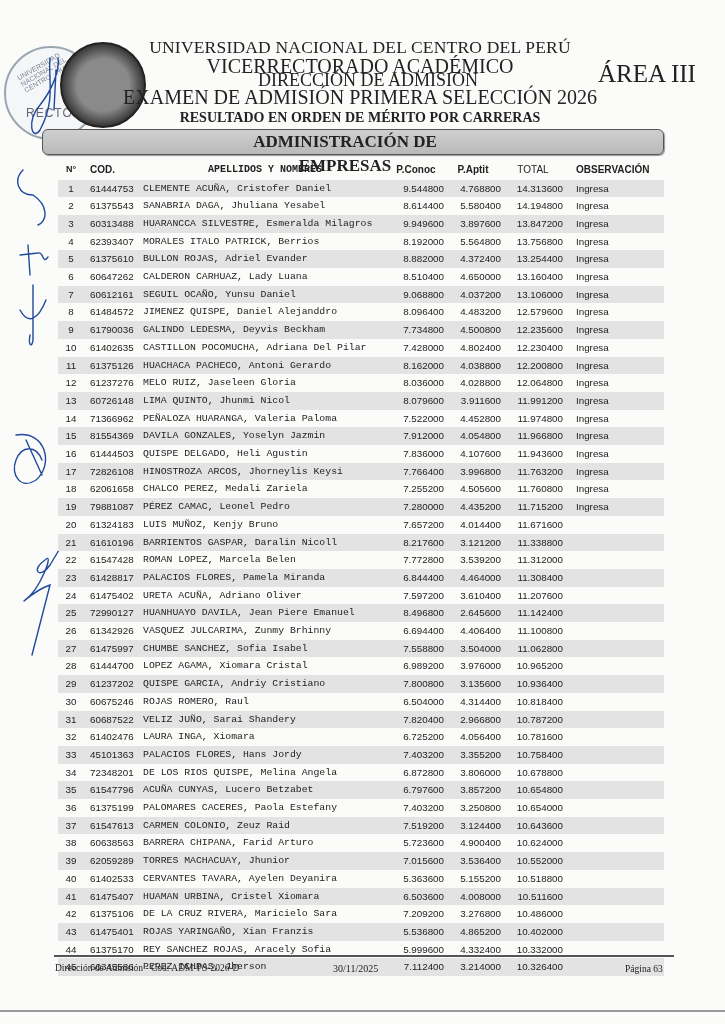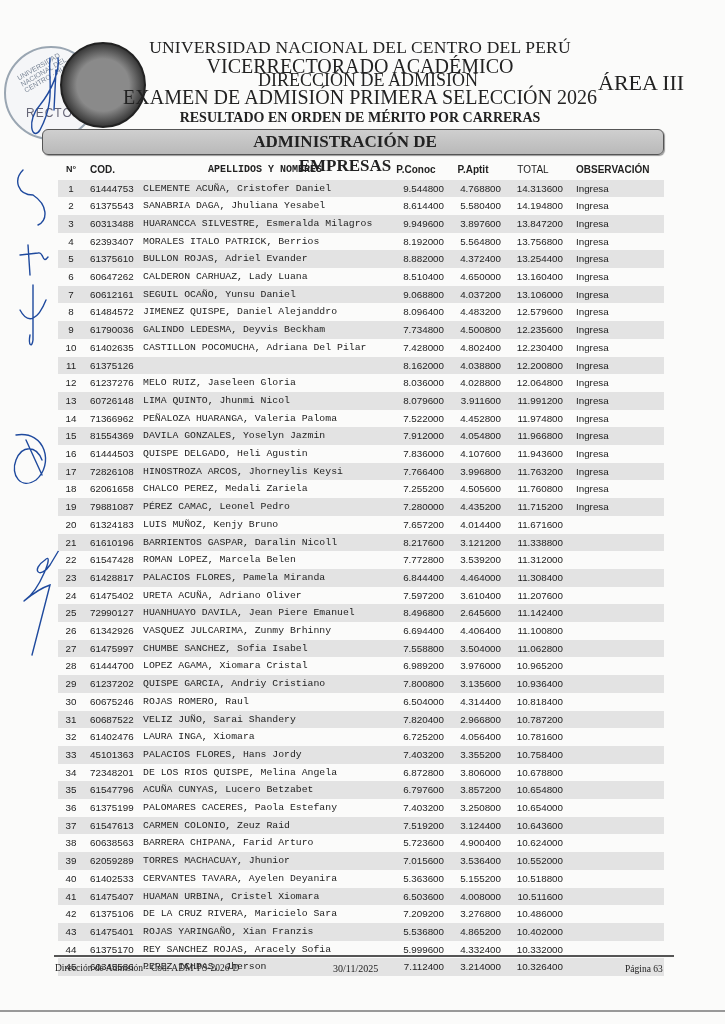--- a/index.html
+++ b/index.html
@@ -4,21 +4,21 @@
   <style>
     html, body { margin:0; padding:0; }
     body { width:725px; height:1024px; background:#fbfbfa; position:relative; overflow:hidden; font-family:"Liberation Sans", sans-serif; color:#222; }
     .serif { font-family:"Liberation Serif", serif; }
     .hdr { position:absolute; left:0; width:725px; text-align:center; }
     #h-uni { top:37px; left:40px; width:640px; font-size:17.5px; letter-spacing:0.2px; }
     #h-vic { top:55px; left:40px; width:640px; font-size:20px; }
     #h-dir { top:70px; left:48px; width:640px; font-size:18px; }
     #h-exam { top:86px; left:40px; width:640px; font-size:20px; }
     #h-res { top:110px; left:40px; width:640px; font-size:14px; font-weight:bold; }
-    #area { position:absolute; top:70px; left:598px; font-size:22px; }
+    #area { position:absolute; top:60px; left:598px; font-size:25px; }
     #career-box { position:absolute; top:129px; left:42px; width:620px; height:24px; border:1.5px solid #555; border-radius:6px; background:linear-gradient(#cfcfcf,#b9b9b9); box-shadow:1px 1px 1px #999; }
     #career { position:absolute; top:130px; left:220px; width:250px; font-size:17px; font-weight:bold; text-align:center; line-height:24px; }
     
     #seal1 { position:absolute; left:4px; top:46px; width:90px; height:90px; border:2px solid #9aa6b2; border-radius:50%; background:rgba(240,242,246,0.5); }
     #seal1 .rect { position:absolute; top:58px; left:20px; font-size:12px; color:#667; letter-spacing:1px; }
     #seal1 .arc { position:absolute; top:6px; left:10px; font-size:7px; color:#7b8797; transform:rotate(-30deg); }
     #seal2 { position:absolute; left:60px; top:42px; width:82px; height:82px; border-radius:50%; background:radial-gradient(#8a8a8a 45%, #3b3b3b 70%); border:2px solid #222; }
     #sig-top { position:absolute; left:20px; top:50px; width:60px; height:90px; }
     
     #table { position:absolute; left:58px; top:161px; width:606px; }
@@ -174,20 +174,21 @@
         <span class="c c-cod">61402635</span>
         <span class="c c-name">CASTILLON POCOMUCHA, Adriana Del Pilar</span>
         <span class="c c-pc">7.428000</span>
         <span class="c c-pa">4.802400</span>
         <span class="c c-tot">12.230400</span>
         <span class="c c-obs">Ingresa</span>
       </div>
       <div class="row shade" style="top: 195.5px;">
         <span class="c c-n">11</span>
         <span class="c c-cod">61375126</span>
+        <span class="c c-name">HUACHACA PACHECO, Antoni Gerardo</span>
         <span class="c c-pc">8.162000</span>
         <span class="c c-pa">4.038800</span>
         <span class="c c-tot">12.200800</span>
         <span class="c c-obs">Ingresa</span>
       </div>
       <div class="row" style="top: 213.2px;">
         <span class="c c-n">12</span>
         <span class="c c-cod">61237276</span>
         <span class="c c-name">MELO RUIZ, Jaseleen Gloria</span>
         <span class="c c-pc">8.036000</span>

